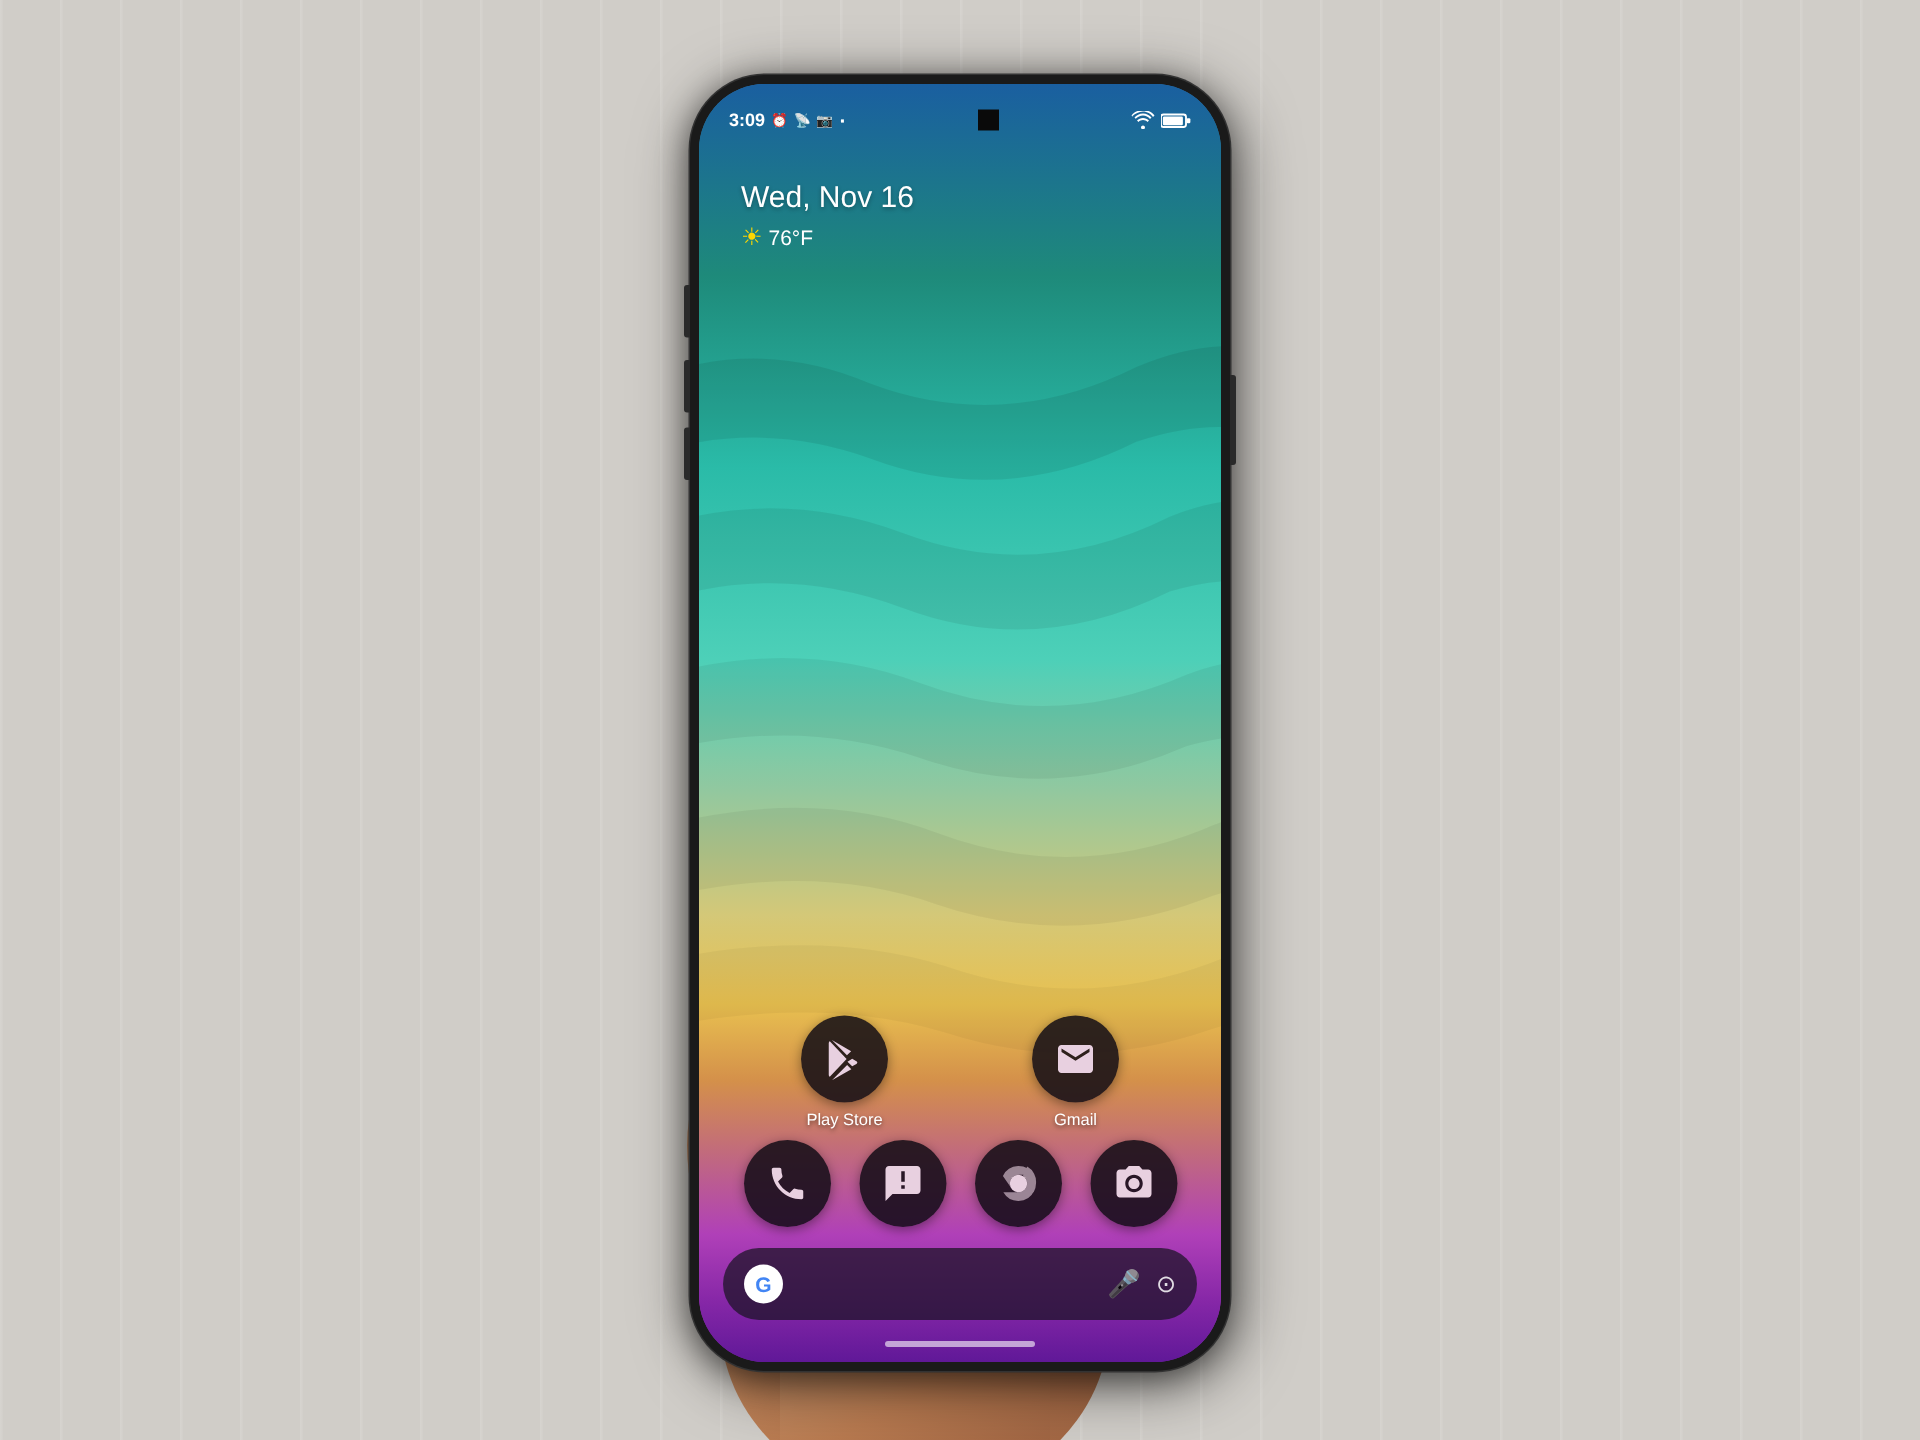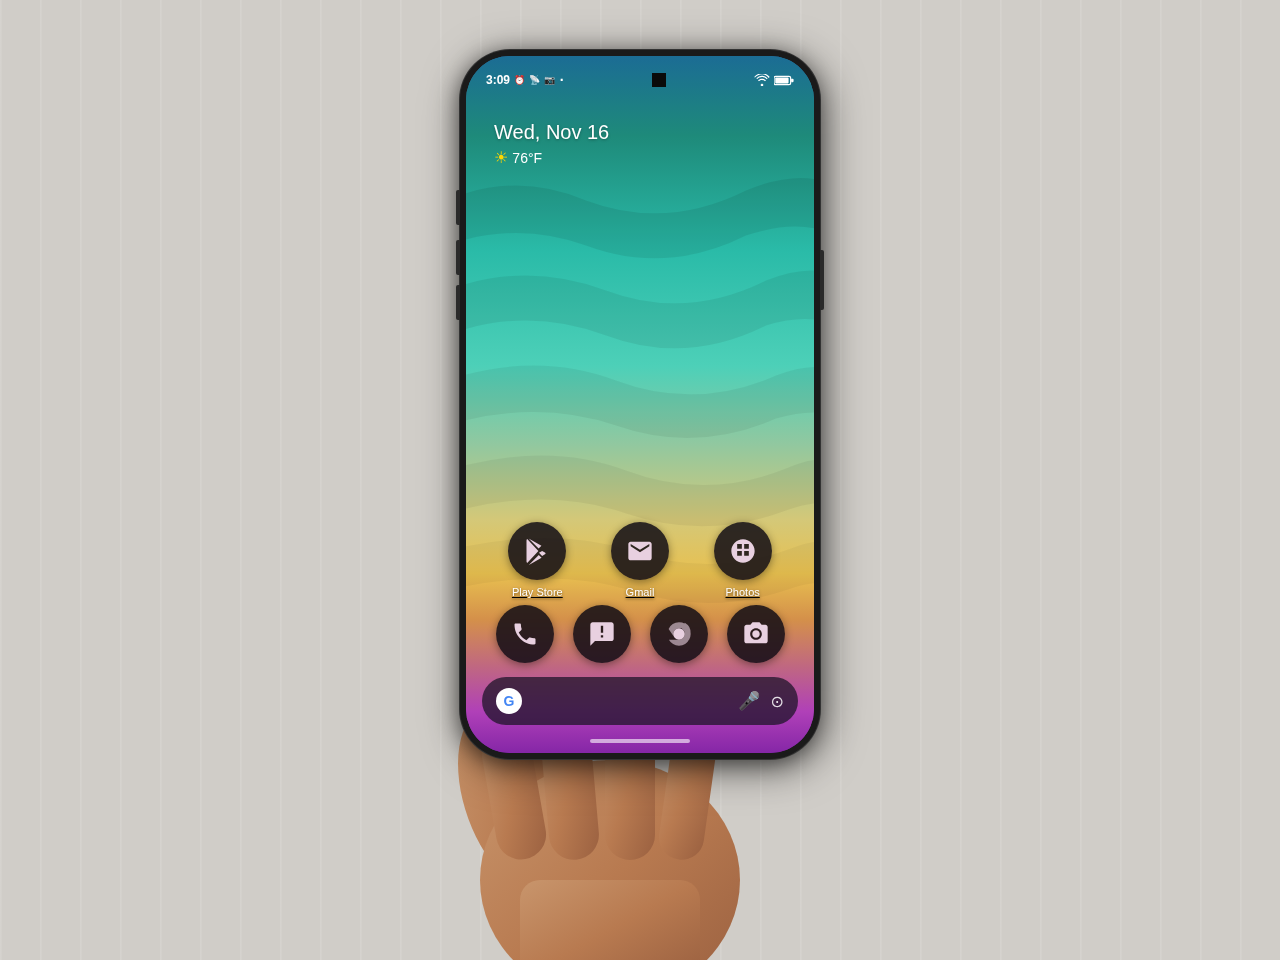--- a/index.html
+++ b/index.html
@@ -34,21 +34,21 @@
     .phone-wrapper {
       position: absolute;
       top: 50px;
       left: 50%;
       transform: translateX(-50%);
       z-index: 10;
     }
 
     .phone-outer {
       width: 360px;
-      height: 709px;
+      height: 864px;
       background: #1a1a1a;
       border-radius: 50px;
       padding: 6px;
       box-shadow:
         0 0 0 1px #333,
         4px 8px 40px rgba(0,0,0,0.6),
         -2px 4px 20px rgba(0,0,0,0.4);
       position: relative;
     }
 
@@ -180,21 +180,20 @@
       align-items: flex-start;
     }
 
     .app-item {
       display: flex;
       flex-direction: column;
       align-items: center;
       gap: 6px;
       cursor: pointer;
       width: 68px;
-      text-decoration: underline;
     }
 
     .app-icon-circle {
       width: 58px;
       height: 58px;
       border-radius: 50%;
       background: rgba(15, 10, 20, 0.85);
       display: flex;
       align-items: center;
       justify-content: center;
@@ -415,29 +414,20 @@
 
           <div class="app-item">
             <div class="app-icon-circle">
               <svg class="icon-svg" viewBox="0 0 24 24">
                 <path d="M20 4H4c-1.1 0-2 .9-2 2v12c0 1.1.9 2 2 2h16c1.1 0 2-.9 2-2V6c0-1.1-.9-2-2-2zm0 4l-8 5-8-5V6l8 5 8-5v2z" fill="#e8d0e0"></path>
               </svg>
             </div>
             <span class="app-label">Gmail</span>
           </div>
 
-          <div class="app-item">
-            <div class="app-icon-circle">
-              <svg class="icon-svg" viewBox="0 0 24 24">
-
-                <path d="M12 2C6.5 2 2 6.5 2 12s4.5 10 10 10 10-4.5 10-10S17.5 2 12 2zm-1 14H7v-4h4v4zm0-6H7V6h4v4zm6 6h-4v-4h4v4zm0-6h-4V6h4v4z" fill="#e8d0e0"></path>
-              </svg>
-            </div>
-            <span class="app-label">Photos</span>
-          </div>
 
 
         </div>
       </div>
 
       <div class="dock-row" style="z-index:100;">
 
         <div class="dock-item">
           <svg class="icon-svg" viewBox="0 0 24 24">
             <path d="M6.6 10.8c1.4 2.8 3.8 5.1 6.6 6.6l2.2-2.2c.3-.3.7-.4 1-.2 1.1.4 2.3.6 3.6.6.6 0 1 .4 1 1V20c0 .6-.4 1-1 1-9.4 0-17-7.6-17-17 0-.6.4-1 1-1h3.5c.6 0 1 .4 1 1 0 1.3.2 2.5.6 3.6.1.3 0 .7-.2 1L6.6 10.8z" fill="#e8d0e0"></path>

